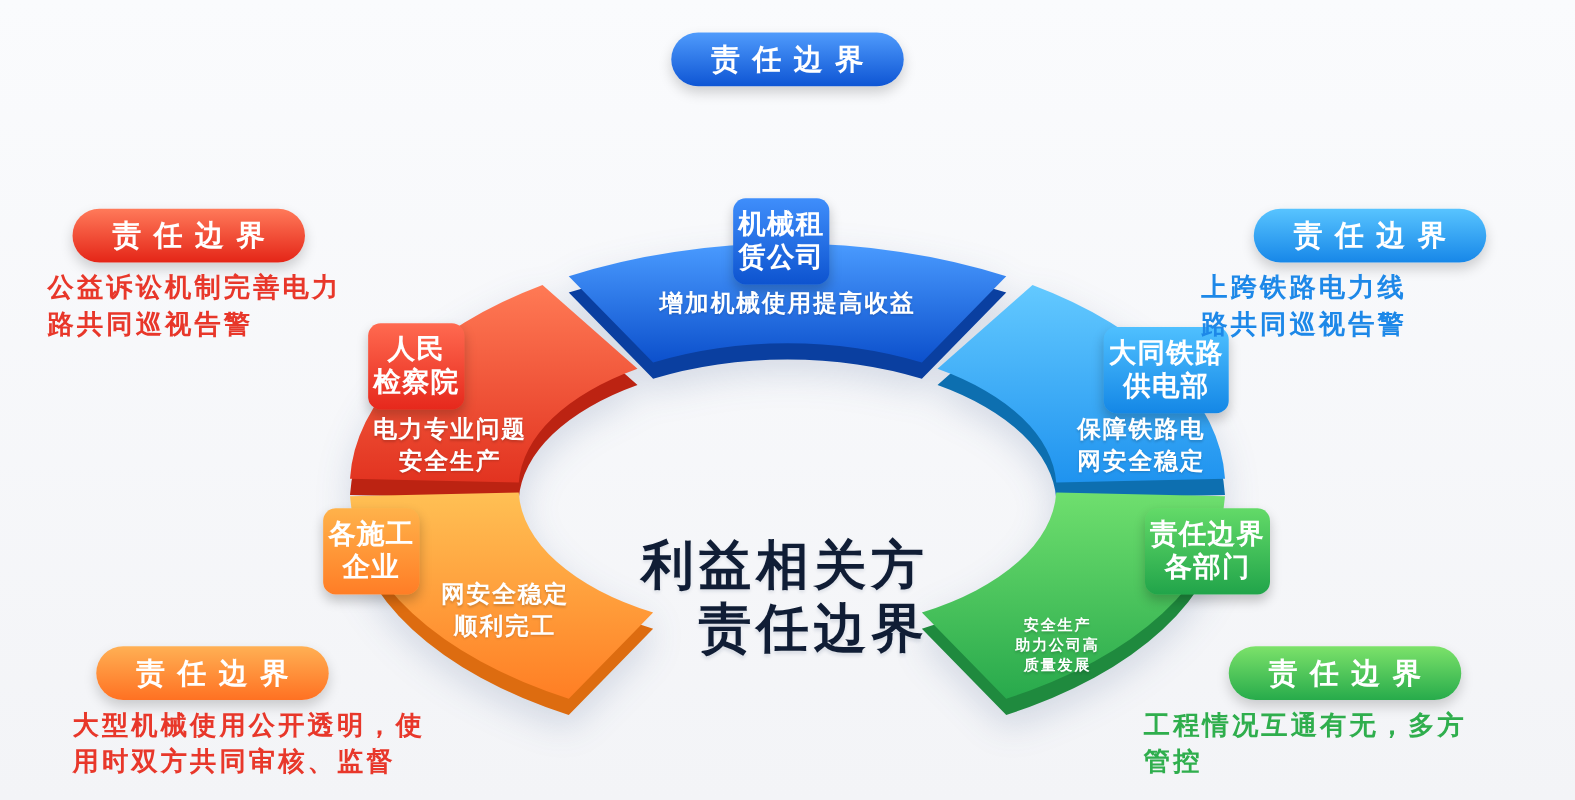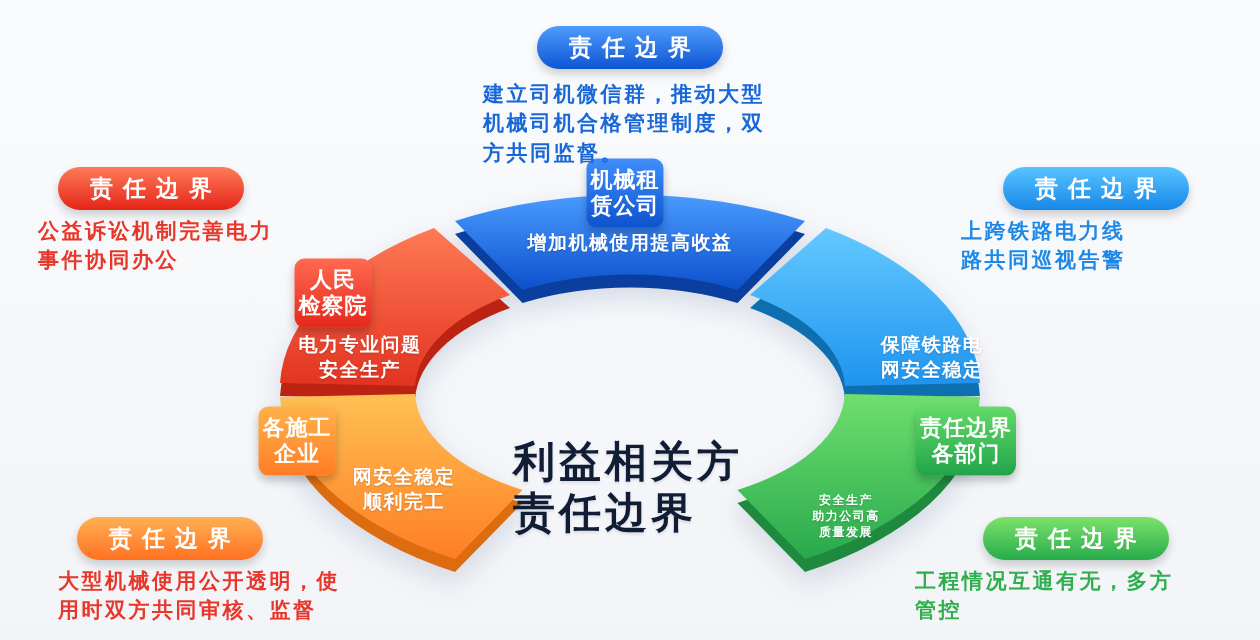--- a/index.html
+++ b/index.html
@@ -33,27 +33,27 @@
   
   .desc {
     position:absolute; transform:translate(-50%,-50%);
     color:#fff; font-weight:700; text-align:center; white-space:pre-line;
     font-size:19px; line-height:1.32; letter-spacing:1.5px;
     text-shadow:0 1px 2px rgba(0,0,0,.18);
   }
   .desc-machinery     { left:630px; top:243px; }
   .desc-procuratorate { left:360px; top:357px; }
   .desc-construction  { left:404px; top:489px; }
-  .desc-railway       { left:932px; top:357px; }
+  .desc-railway       { left:913px; top:357px; }
   .desc-internal      { left:846px; top:517px; font-size:12px; }
 
   .center-title {
-    position:absolute; left:628px; top:436px; transform:translateX(-50%);
+    position:absolute; left:628px; top:426px; transform:translateX(-50%);
     font-size:42px; font-weight:900; color:#101d35; letter-spacing:4px;
-    text-align:left; line-height:1.22; white-space:pre-line;
+    text-align:right; line-height:1.22; white-space:pre-line;
     text-shadow:0 2px 3px rgba(20,40,80,.12);
   }
 
   
   .pill {
     position:absolute; transform:translateX(-50%);
     color:#fff; font-weight:800; font-size:23px; letter-spacing:10px;
     padding:6px 22px 6px 32px; border-radius:22px; white-space:nowrap;
     box-shadow:0 5px 10px rgba(0,0,0,.18);
   }
@@ -122,42 +122,41 @@
 
   <div class="center-title">利益相关方
 责任边界</div>
 
   <div class="badge badge-machinery">机械租
 赁公司</div>
   <div class="badge badge-procuratorate">人民
 检察院</div>
   <div class="badge badge-construction">各施工
 企业</div>
+  <div class="badge badge-railway">大同铁路
+供电部</div>
   <div class="badge badge-internal">责任边界
 各部门</div>
 
   <div class="desc desc-machinery">增加机械使用提高收益</div>
   <div class="desc desc-procuratorate">电力专业问题
 安全生产</div>
   <div class="desc desc-construction">网安全稳定
 顺利完工</div>
   <div class="desc desc-railway">保障铁路电
 网安全稳定</div>
   <div class="desc desc-internal">安全生产
 助力公司高
 质量发展</div>
 
   <div class="pill pill-top">责任边界</div>
-  <div class="callout-text ct-top">建立司机微信群，推动大型
-机械司机合格管理制度，双
-方共同监督。</div>
 
   <div class="pill pill-left-top">责任边界</div>
   <div class="callout-text ct-left-top">公益诉讼机制完善电力
-事件协同办公</div>
+路共同巡视告警</div>
 
   <div class="pill pill-right-top">责任边界</div>
   <div class="callout-text ct-right-top">上跨铁路电力线
 路共同巡视告警</div>
 
   <div class="pill pill-left-bottom">责任边界</div>
   <div class="callout-text ct-left-bottom">大型机械使用公开透明，使
 用时双方共同审核、监督</div>
 
   <div class="pill pill-right-bottom">责任边界</div>

